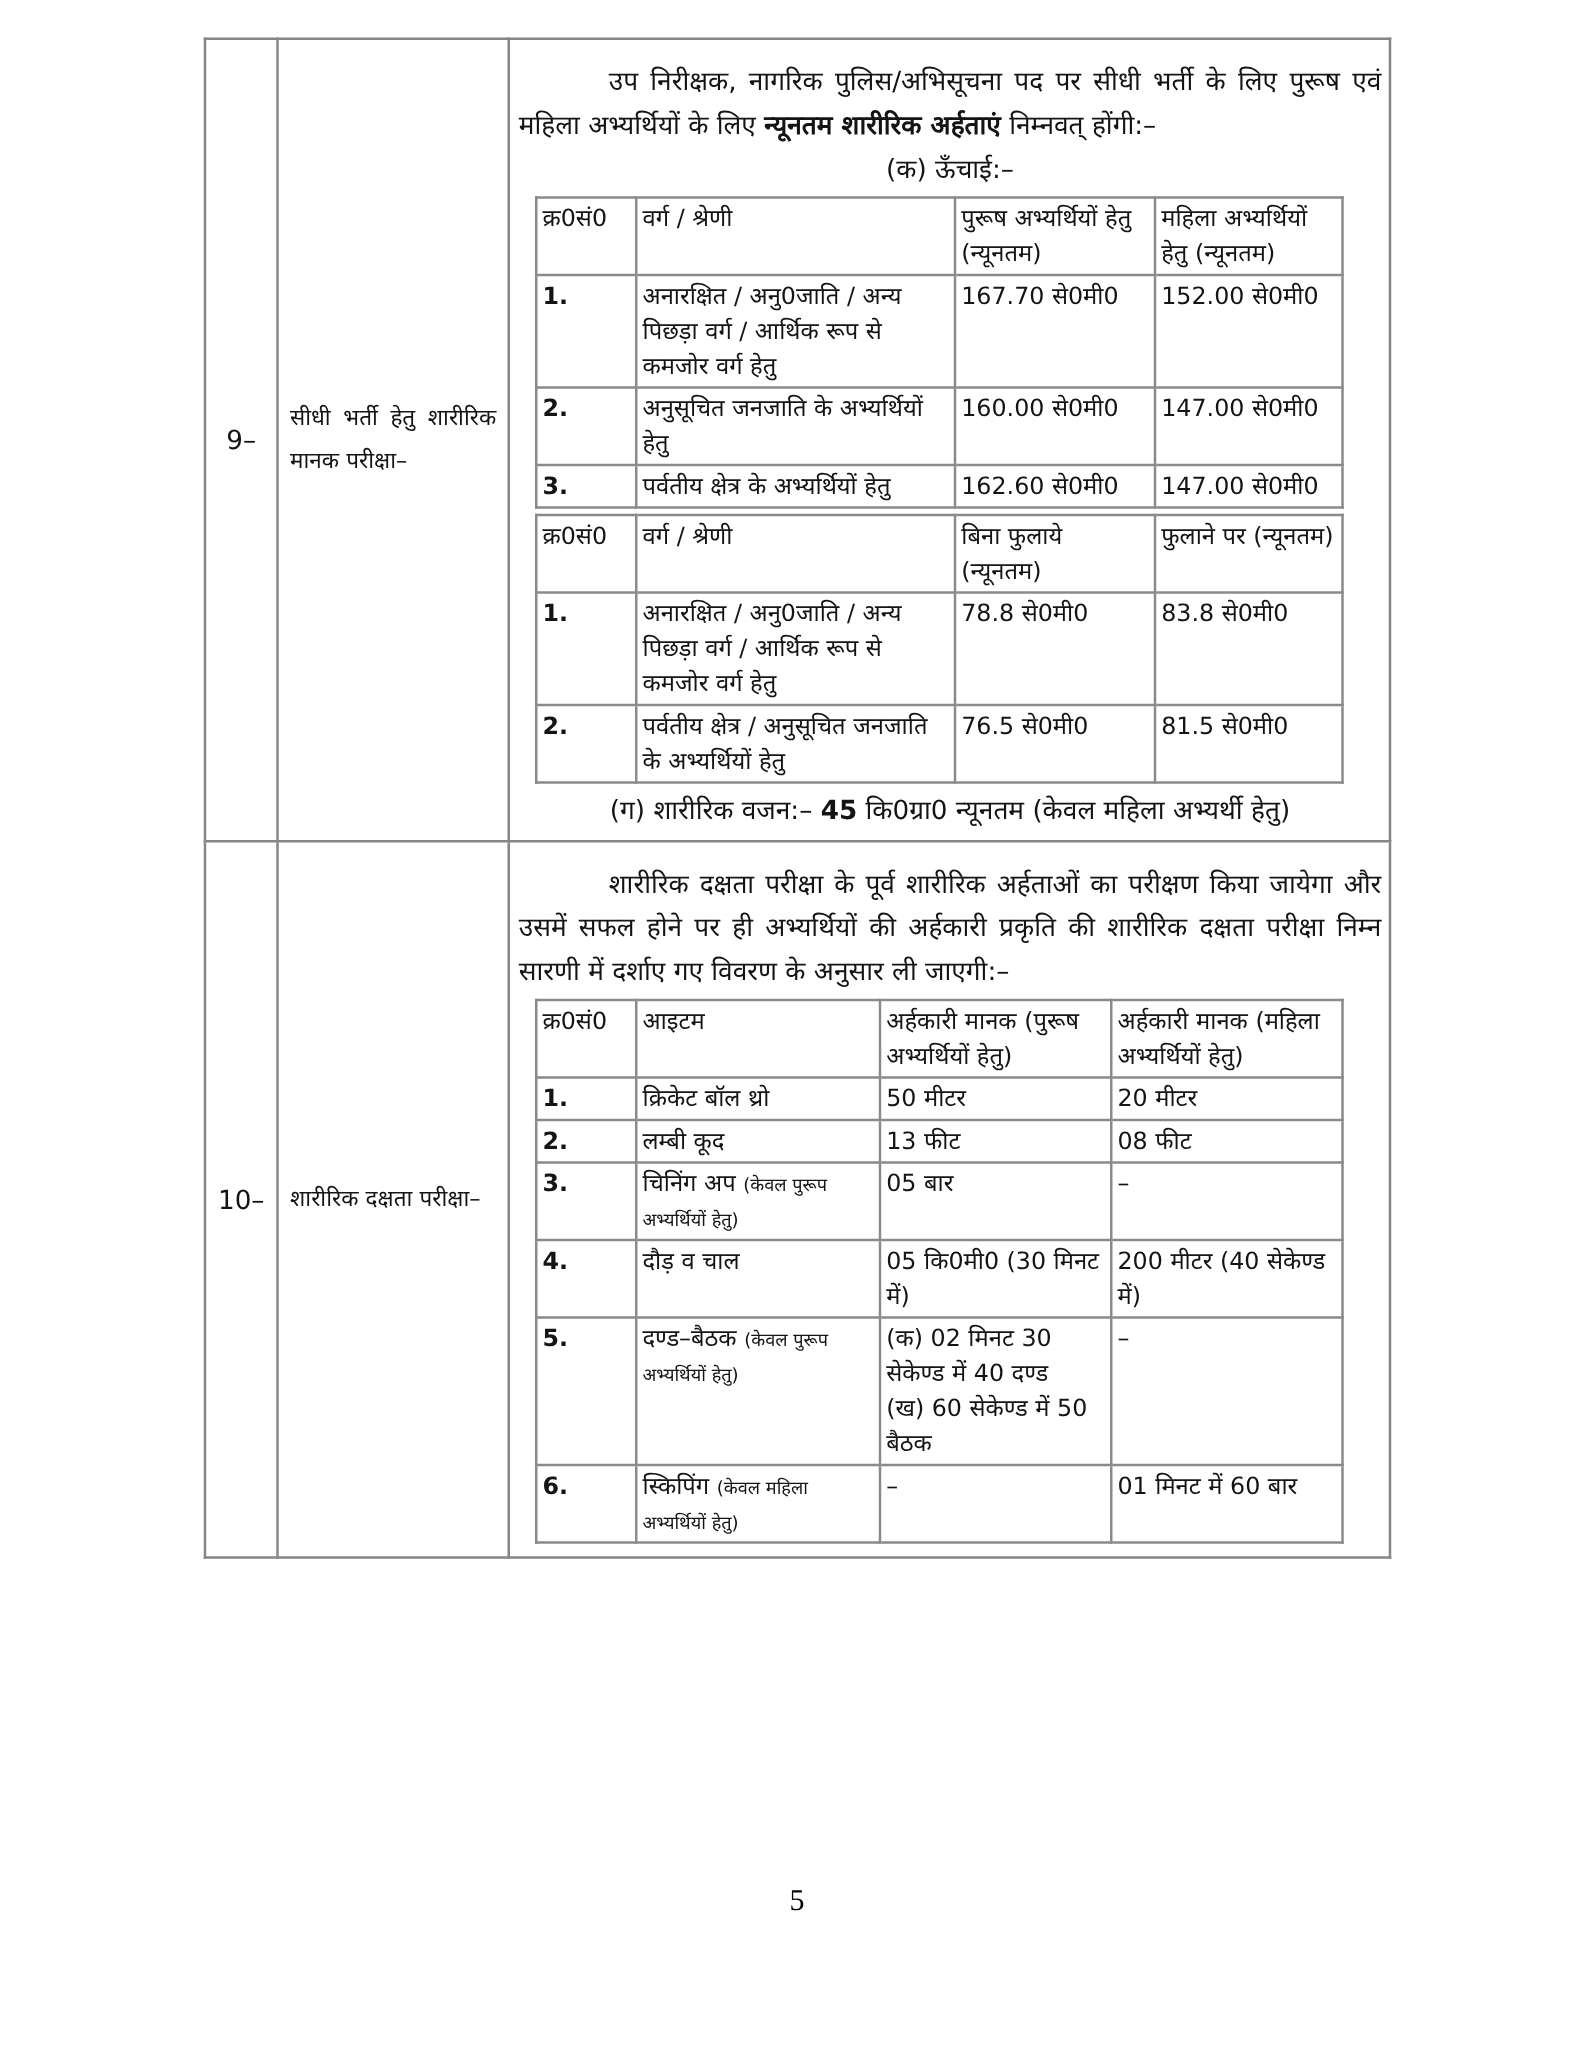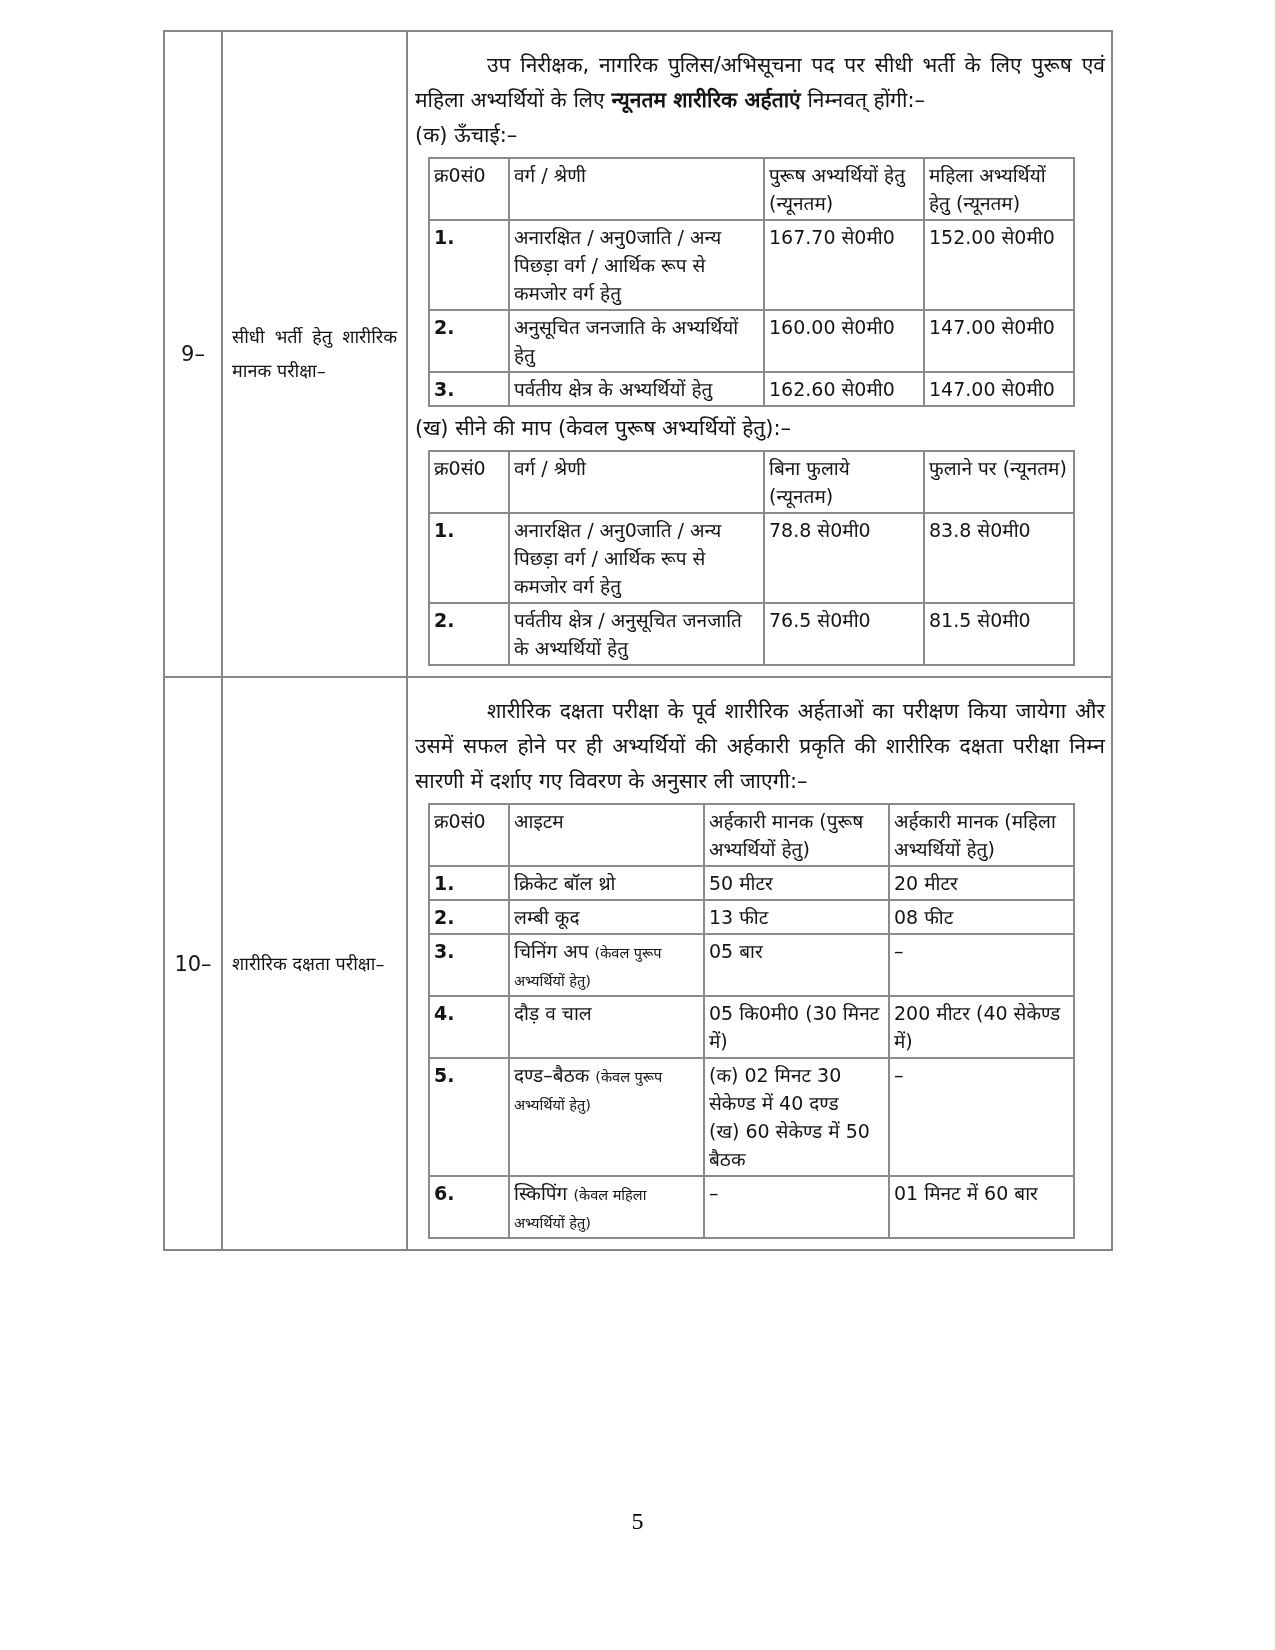--- a/index.html
+++ b/index.html
@@ -23,21 +23,21 @@
     padding:6px 9px;
     font-size:18px;line-height:34px;
     text-align:justify;
   }
   td.content-col{
     vertical-align:top;
     padding:16px 6px 6px 7px;
     font-size:21px;line-height:35px;
   }
   p.intro{margin:0;text-align:justify;text-indent:72px;}
-  .subhead{margin:0;}
+  .subhead{margin:0;text-align:center;}
   .wbold{font-weight:bold;}
   table.inner{
     width:645px;table-layout:fixed;
     margin:4px 0 4px 13px;
     font-size:19px;line-height:28px;
   }
   table.inner td{
     border:2px solid #8a8a8a;
     padding:2px 4px;
     vertical-align:top;
@@ -101,21 +101,20 @@
               </tr>
               <tr>
                 <td class="sn">3.</td>
                 <td>पर्वतीय क्षेत्र के अभ्यर्थियों हेतु</td>
                 <td class="val">162.60 से0मी0</td>
                 <td class="val">147.00 से0मी0</td>
               </tr>
             </tbody>
           </table>
 
-          <div class="subhead">(ख) सीने की माप (केवल पुरूष अभ्यर्थियों हेतु):–</div>
 
           <table class="inner">
             <colgroup>
                 <col style="width:80px">
                 <col style="width:255px">
                 <col style="width:160px">
                 <col style="width:150px">
               </colgroup>
             <tbody>
               <tr>
@@ -132,20 +131,21 @@
               </tr>
               <tr>
                 <td class="sn">2.</td>
                 <td>पर्वतीय क्षेत्र / अनुसूचित जनजाति के अभ्यर्थियों हेतु</td>
                 <td class="val">76.5 से0मी0</td>
                 <td class="val">81.5 से0मी0</td>
               </tr>
             </tbody>
           </table>
 
+          <div class="subhead"><span>(ग) शारीरिक वजन:– </span><span class="wbold">45</span><span> कि0ग्रा0 न्यूनतम (केवल महिला अभ्यर्थी हेतु)</span></div>
         </td>
       </tr>
 
       <tr>
         <td class="serial-col">10–</td>
         <td class="label-col">शारीरिक दक्षता परीक्षा–</td>
         <td class="content-col">
           <p class="intro">शारीरिक दक्षता परीक्षा के पूर्व शारीरिक अर्हताओं का परीक्षण किया जायेगा और उसमें सफल होने पर ही अभ्यर्थियों की अर्हकारी प्रकृति की शारीरिक दक्षता परीक्षा निम्न सारणी में दर्शाए गए विवरण के अनुसार ली जाएगी:–</p>
 
           <table class="inner">

